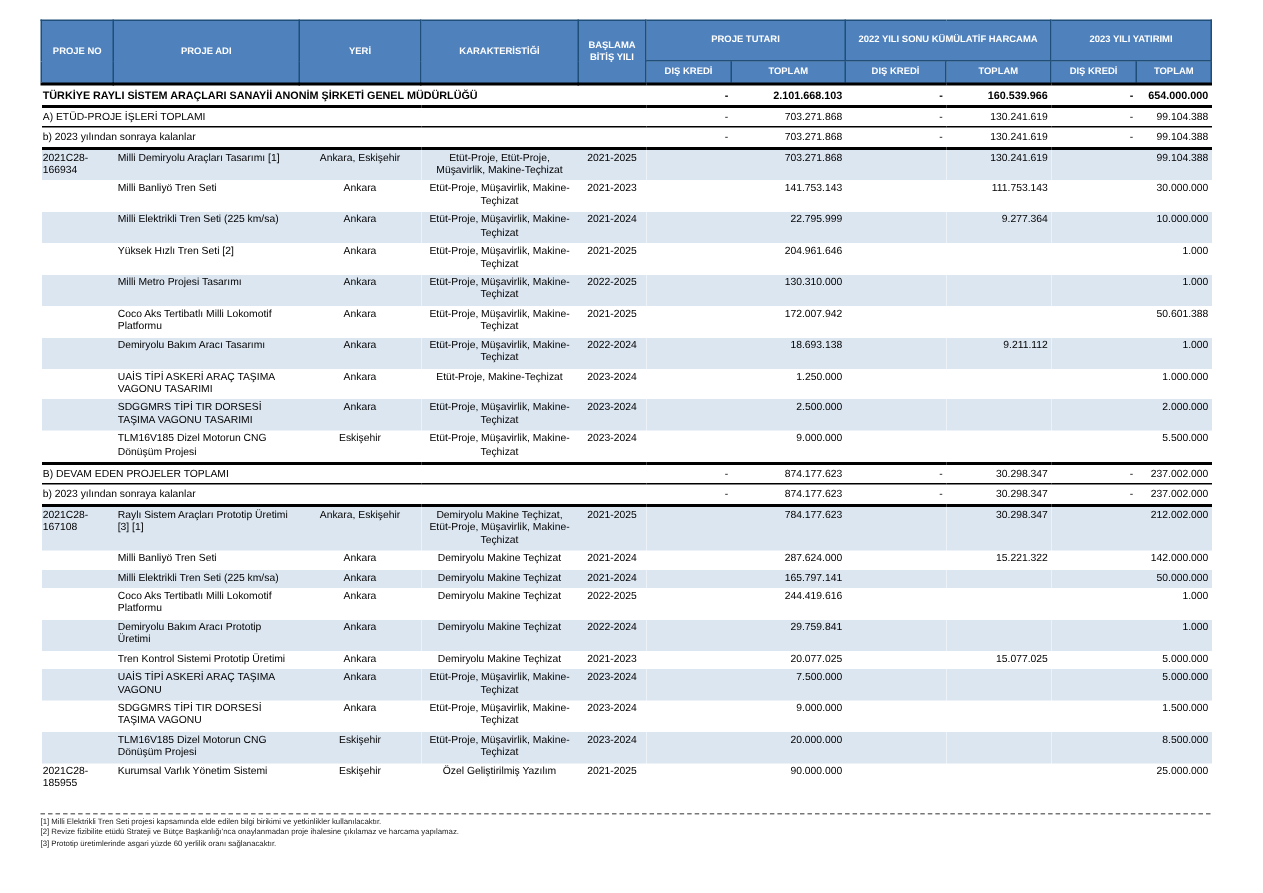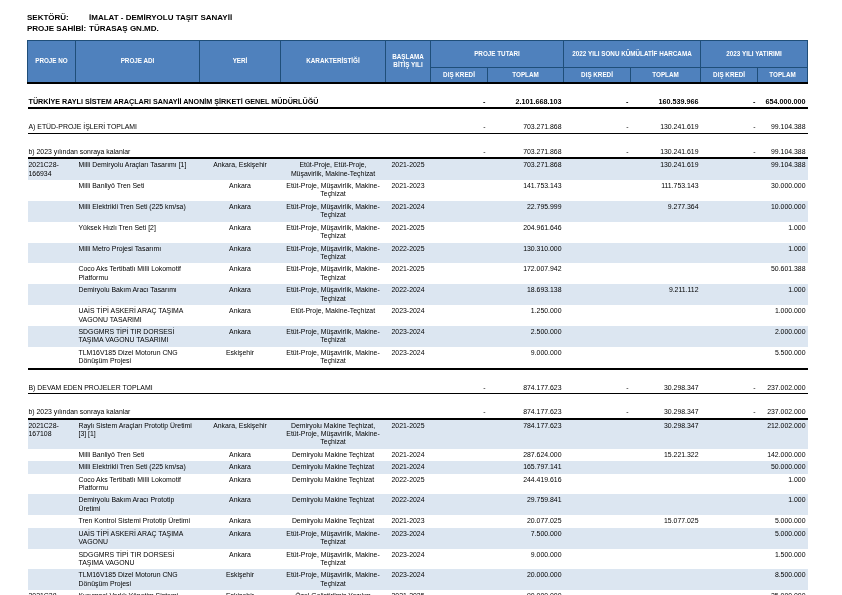--- a/index.html
+++ b/index.html
@@ -19,41 +19,31 @@
            overflow:hidden;word-wrap:break-word;}
   td.c-no{text-align:left;padding-left:1px;}
   td.c-name{text-align:left;}
   td.c-place,td.c-charac,td.c-years{text-align:center;}
   td.num{text-align:right;padding-right:2px;}
   tr.stripe td{background:#dce6f1;}
   tr.org td{font-weight:bold;border-top:2px solid #000;border-bottom:2px solid #000;font-size:7.2px;}
   tr.sec td{border-bottom:1px solid #000;}
   tr.sec-thick td{border-bottom:2px solid #000;}
   tr.sec-top td{border-top:2px solid #000;}
-  tr.sec td, tr.org td{padding-top:14px;padding-bottom:1px;margin-top:33px;}
+  tr.sec td, tr.org td{padding-top:3px;padding-bottom:1px;margin-top:33px;}
   td.row-label{text-align:left;padding-left:1px;}
   
   .footnotes{width:780px;margin-top:12px;border-top:1px dashed #777;padding-top:2px;}
   .footnote{font-size:5.2px;line-height:1.45;color:#222;}
 </style>
 </head>
 <body>
 
 <div class="sheet">
 
-  <div class="meta">
-    <div class="meta-row">
-      <span class="meta-label">SEKTÖRÜ:</span>
-      <span class="meta-value">İMALAT - DEMİRYOLU TAŞIT SANAYİİ</span>
-    </div>
-    <div class="meta-row">
-      <span class="meta-label">PROJE SAHİBİ:</span>
-      <span class="meta-value">TÜRASAŞ GN.MD.</span>
-    </div>
-  </div>
 
   <table>
     <colgroup>
       <col style="width:48px">
         <col style="width:124px">
         <col style="width:81px">
         <col style="width:105px">
       <col style="width:45px">
         <col style="width:57px">
         <col style="width:76px">

